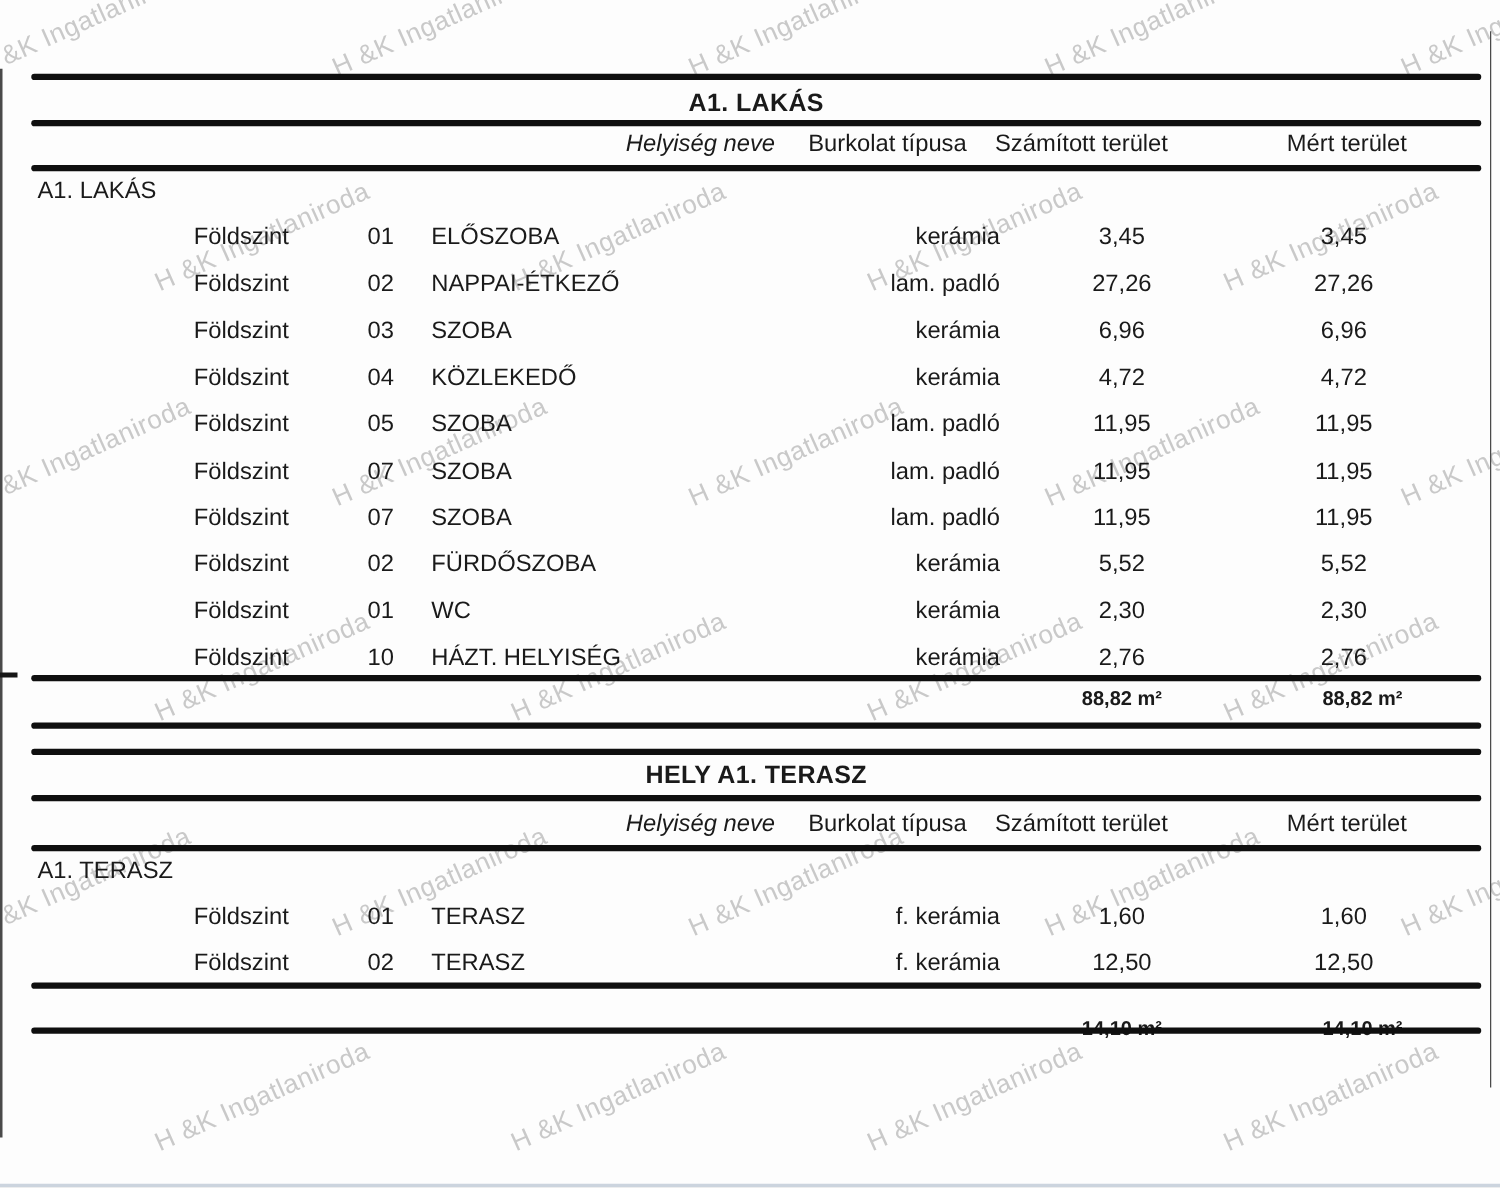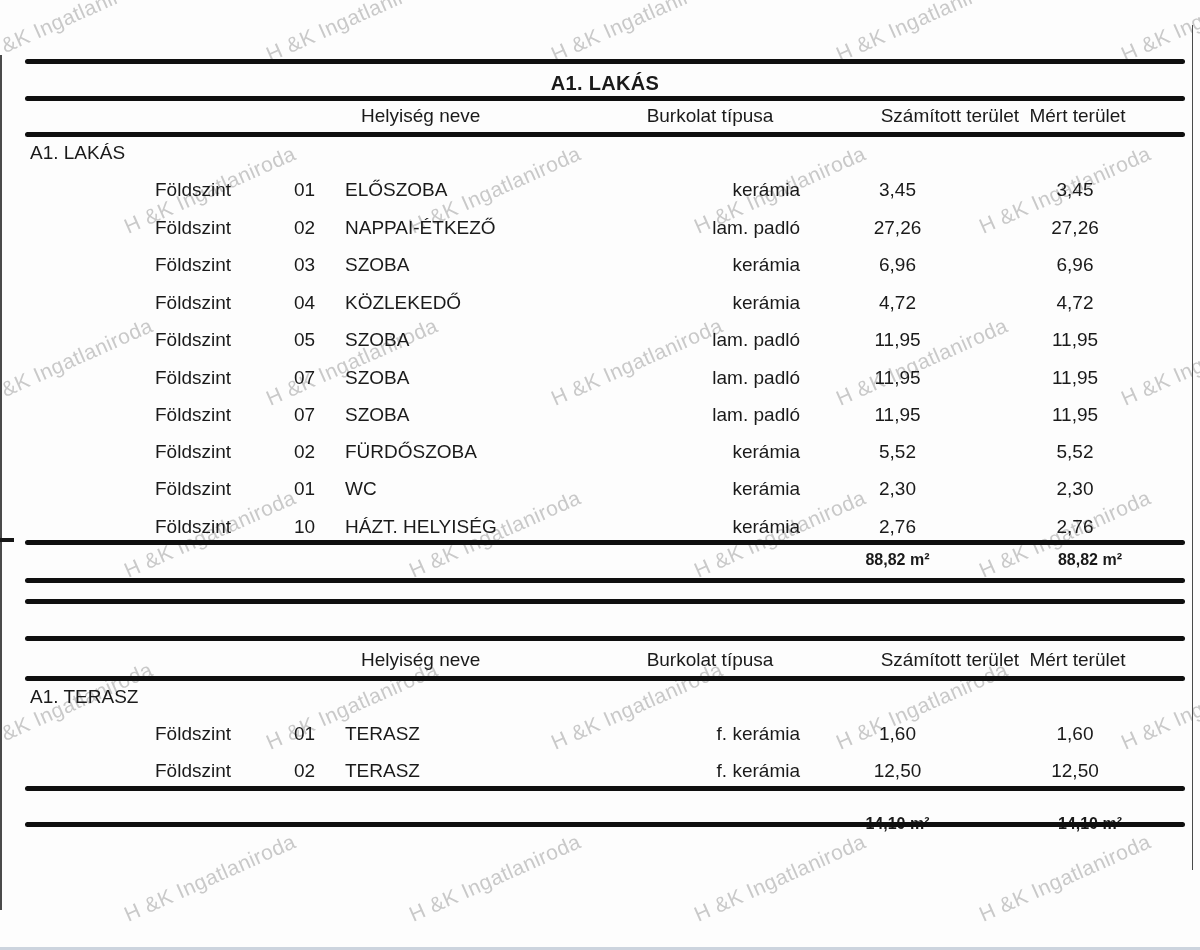--- a/index.html
+++ b/index.html
@@ -28,23 +28,23 @@
   .rule{
     position:absolute;left:25px;width:1160px;height:5px;
     background:#0f0f0f;border-radius:2.5px;
   }
   .t-title{
     position:absolute;left:25px;width:1160px;
     text-align:center;font-weight:bold;font-size:20px;
     letter-spacing:0.3px;
   }
   .hrow{position:absolute;left:0;width:100%;height:26px;font-size:19px;}
-  .h-name {position:absolute;left:361px;width:275px;text-align:left;}
+  .h-name {position:absolute;left:345px;width:275px;text-align:right;font-style:italic;}
   .h-burk {position:absolute;left:620px;width:180px;text-align:center;}
-  .h-calc {position:absolute;left:824px;width:195px;text-align:right;}
+  .h-calc {position:absolute;left:796px;width:195px;text-align:left;}
   .h-meas {position:absolute;left:985px;width:185px;text-align:center;}
   .section{position:absolute;left:30px;font-size:19px;}
   .drow{position:absolute;left:0;width:100%;height:26px;font-size:19px;}
   .c-floor{position:absolute;left:155px;}
   .c-num  {position:absolute;left:294px;}
   .c-name {position:absolute;left:345px;}
   .c-burk {position:absolute;left:620px;width:180px;text-align:right;}
   .c-calc {position:absolute;left:800px;width:195px;text-align:center;}
   .c-meas {position:absolute;left:985px;width:180px;text-align:center;}
   .trow{position:absolute;left:0;width:100%;height:30px;font-weight:bold;font-size:16px;}
@@ -187,20 +187,21 @@
   </div>
 
   <div class="rule" style="top:540px"></div>
   <div class="trow" style="top:551px">
     <span class="t-calc">88,82 m²</span>
     <span class="t-meas">88,82 m²</span>
   </div>
   <div class="rule" style="top:578px"></div>
 
   <div class="rule" style="top:599px"></div>
+  <div class="t-title" style="top:609px">HELY A1. TERASZ</div>
   <div class="rule" style="top:636px"></div>
 
   <div class="hrow" style="top:649px">
     <span class="h-name">Helyiség neve</span>
     <span class="h-burk">Burkolat típusa</span>
     <span class="h-calc">Számított terület</span>
     <span class="h-meas">Mért terület</span>
   </div>
   <div class="rule" style="top:676px"></div>
 

